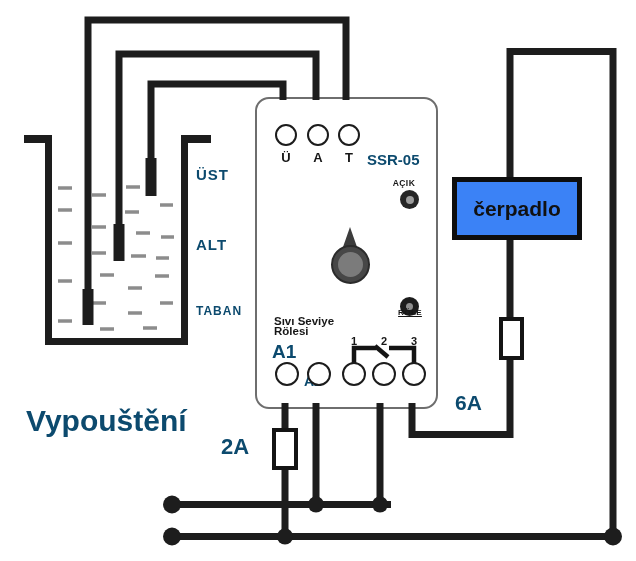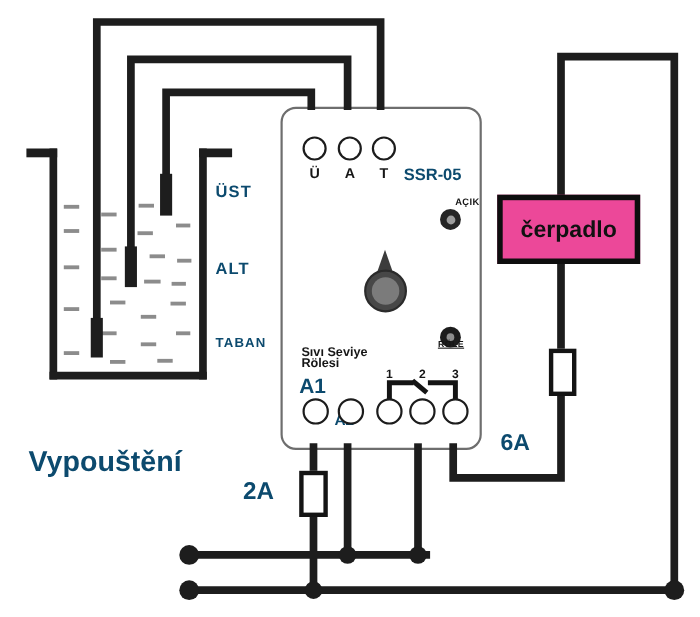--- a/index.html
+++ b/index.html
@@ -25,42 +25,42 @@
         display:flex;align-items:center;justify-content:center;}
   #knob .inner{width:25px;height:25px;border-radius:50%;background:#7b7b7b;}
   #pointer{position:absolute;left:86px;top:128px;width:0;height:0;
            border-left:7px solid transparent;border-right:7px solid transparent;
            border-bottom:20px solid #3c3c3c;}
   #devname{position:absolute;left:17px;top:217px;font-weight:bold;font-size:11.5px;
            line-height:10px;color:#161616;}
   .num-lbl{position:absolute;width:14px;text-align:center;font-weight:bold;font-size:11px;color:#161616;}
   
   .fusebox{position:absolute;background:#fff;border:4px solid #141414;box-sizing:border-box;z-index:3;}
-  #pumpbox{position:absolute;left:452px;top:177px;width:130px;height:63px;background:#ec4899;
+  #pumpbox{position:absolute;left:452px;top:177px;width:130px;height:63px;background:#3b82f6;
            border:5px solid #0e0e0e;box-sizing:border-box;display:flex;align-items:center;
            justify-content:center;font-weight:bold;font-size:21px;z-index:3;color:#111;}
   #wires{position:absolute;left:0;top:0;z-index:2;pointer-events:none;}
   .z3{z-index:3;}
 </style>
 </head>
 <body>
 
 <div id="canvas">
 
   <div id="relay">
 
     <div class="term" style="left:18px;top:25px;"></div>
     <div class="term" style="left:50px;top:25px;"></div>
     <div class="term" style="left:81px;top:25px;"></div>
     <span class="term-lbl" style="left:18px;top:51px;">Ü</span>
     <span class="term-lbl" style="left:50px;top:51px;">A</span>
     <span class="term-lbl" style="left:81px;top:51px;">T</span>
     <span class="lbl" style="left:110px;top:52px;font-size:15px;">SSR-05</span>
 
-    <span class="led-lbl" style="left:150px;top:79px;">AÇIK</span>
+    <span class="led-lbl" style="left:129px;top:79px;">AÇIK</span>
     <div class="led" style="left:143px;top:91px;">
         <div class="core"></div>
       </div>
 
     <div id="pointer"></div>
     <div id="knob">
         <div class="inner"></div>
       </div>
 
     <div id="devname">
@@ -160,17 +160,17 @@
   <div class="fusebox" style="left:272px;top:428px;width:26px;height:42px;"></div>
   <div class="fusebox" style="left:499px;top:317px;width:25px;height:43px;"></div>
 
   <div id="pumpbox">
     <span>čerpadlo</span>
   </div>
 
   <span class="lbl z3" style="left:196px;top:166px;font-size:15px;letter-spacing:1px;">ÜST</span>
   <span class="lbl z3" style="left:196px;top:236px;font-size:15px;letter-spacing:1px;">ALT</span>
   <span class="lbl z3" style="left:196px;top:304px;font-size:12px;letter-spacing:1px;">TABAN</span>
-  <span class="lbl z3" style="left:26px;top:404px;font-size:26px;">Vypouštění</span>
+  <span class="lbl z3" style="left:26px;top:404px;font-size:30px;">Vypouštění</span>
   <span class="lbl z3" style="left:221px;top:434px;font-size:22px;">2A</span>
   <span class="lbl z3" style="left:455px;top:347px;font-size:21px;margin-top:44px;">6A</span>
 
 </div>
 
 </body></html>

